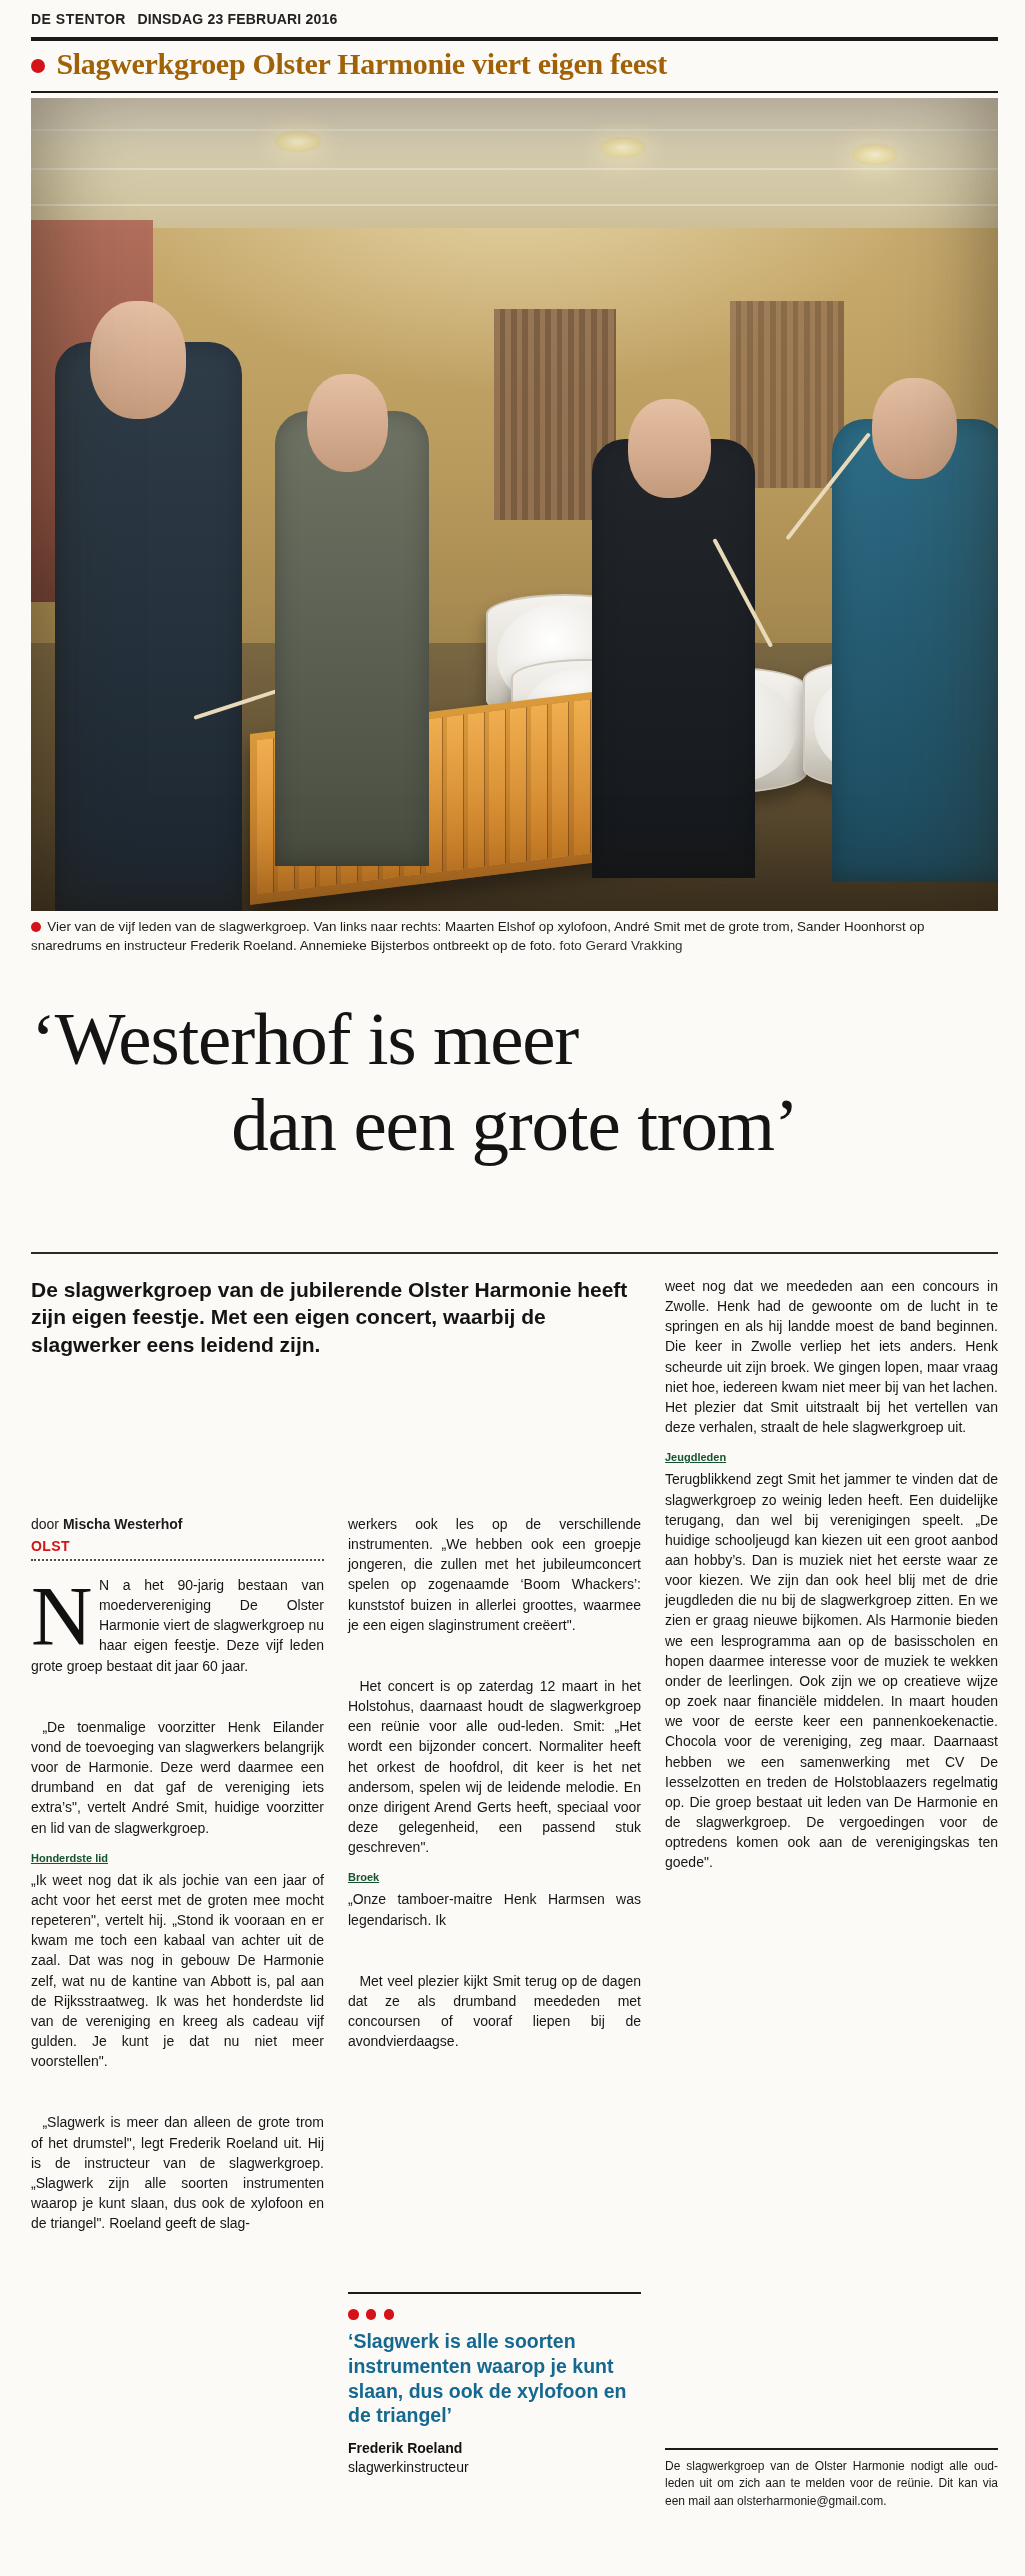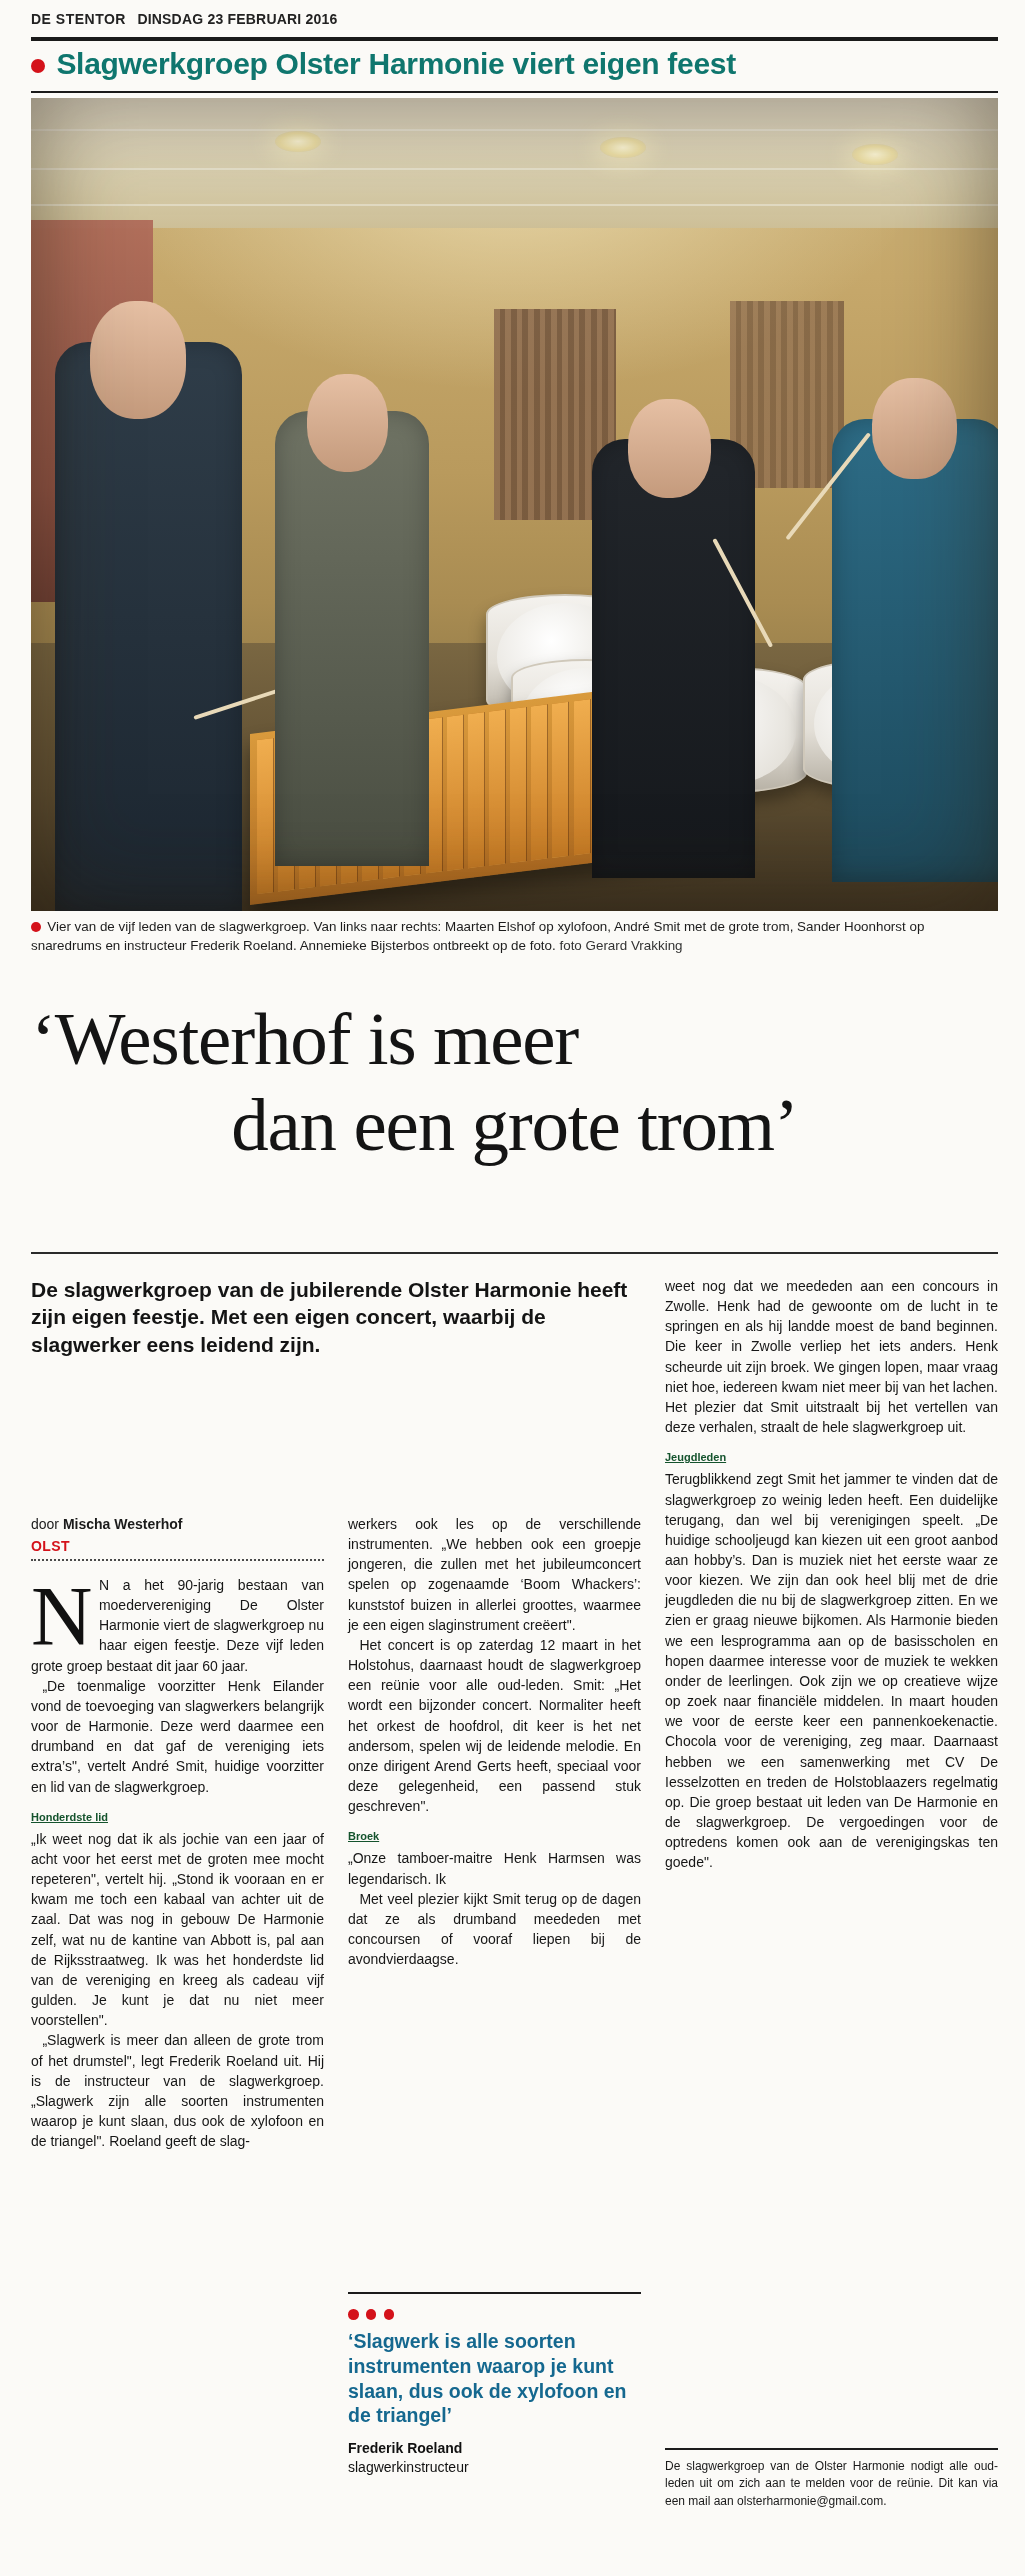--- a/index.html
+++ b/index.html
@@ -30,24 +30,24 @@
   
   .kicker{
     position:absolute;left:31px;top:49px;width:967px;
     display:flex;align-items:center;gap:11.4px;
   }
   .kicker .dot{
     width:14px;height:14px;border-radius:50%;background:#d4121a;flex:0 0 auto;
     margin-top:3.3px;
   }
   .kicker .kicker-text{
-    font-family:Liberation Sans, sans-serif;
+    font-family:Liberation Serif, serif;
     font-weight:bold;
     font-size:30px;
-    color:#0f766e;
+    color:#a16207;
     letter-spacing:-0.3px;
     line-height:1.02;
     white-space:nowrap;
   }
   .rule-under-kicker{
     position:absolute;left:31px;top:91px;width:967px;height:2.4px;background:#1a1a1a;
   }
   
   .photo{
     position:absolute;left:31px;top:98px;width:967px;height:813px;
@@ -167,21 +167,21 @@
     border-top:2.4px dotted #4a4a4a;
   }
   
   .col{
     position:absolute;top:1575px;
     font-family:"Liberation Sans", sans-serif;
     font-size:14px;line-height:1.44;color:#161616;
     text-align:justify;
   }
   .col p{margin:0 0 0 0;text-indent:0;}
-  .col p + p{text-indent:11.4px;}
+  .col p + p{text-indent:11.4px;margin-top:41px;}
   .col1{left:31px;width:293px;}
   .col2{left:348px;width:293px;top:1514px;}
   .col3{left:665px;width:333px;top:1276px;}
   .dropcap{
     float:left;font-family:"Liberation Serif", serif;
     font-size:85px;line-height:0.80;margin:6.5px 6.5px 0 0;color:#111;
   }
   .subhead{
     font-family:"Liberation Sans", sans-serif;
     font-weight:bold;font-size:11px;color:#14532d;

